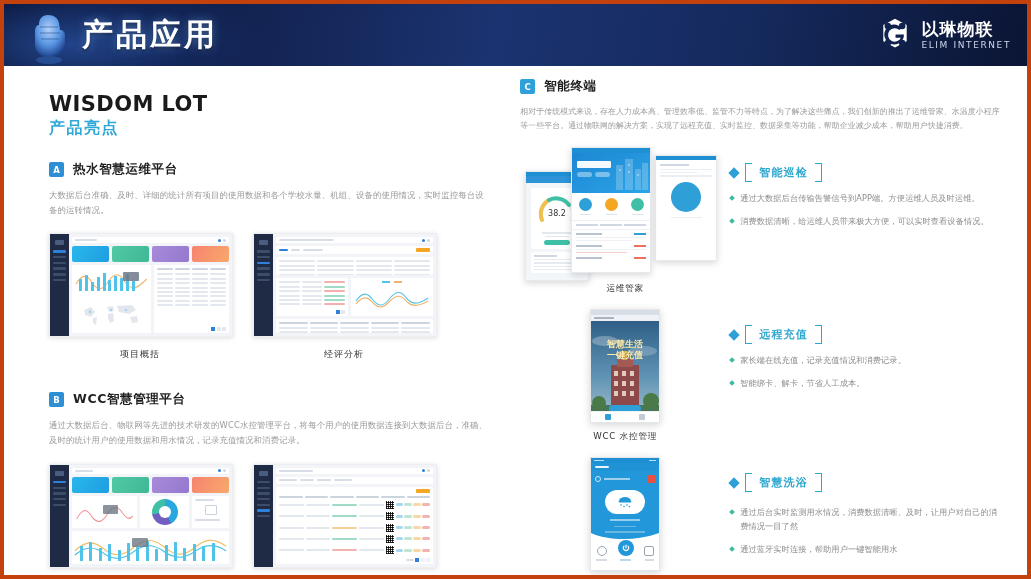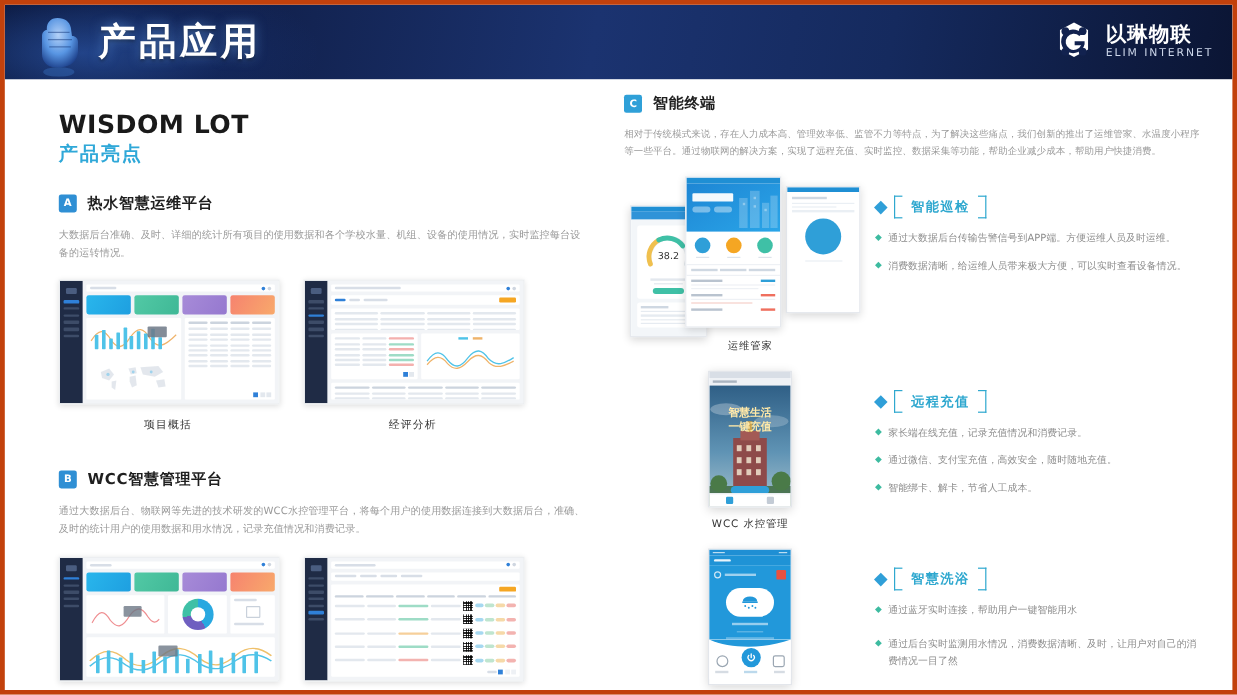--- a/index.html
+++ b/index.html
@@ -846,24 +846,20 @@
           <div class="feat-title-row">
             <div class="diamond"></div>
             <div class="brk">远程充值</div>
           </div>
           <div class="bul">
             <div class="bul-dot"></div>
             <div class="bul-txt">家长端在线充值，记录充值情况和消费记录。</div>
           </div>
           <div class="bul">
             <div class="bul-dot"></div>
-            <div class="bul-txt">通过微信、支付宝充值，高效安全，随时随地充值。</div>
-          </div>
-          <div class="bul">
-            <div class="bul-dot"></div>
             <div class="bul-txt">智能绑卡、解卡，节省人工成本。</div>
           </div>
         </div>
       </div>
 
       <div class="feature-row">
         <div class="phone-col">
           <div class="single-phone">
             <div style="height:5px;background:#1f8fd4;display:flex;align-items:center;justify-content:space-between;padding:0 3px">
               <div style="width:10px;height:1.4px;background:#fff;opacity:.7"></div>
@@ -920,26 +916,26 @@
             </div>
           </div>
           <div class="phone-cap">水温度</div>
         </div>
 
         <div class="bullets-col">
           <div class="feat-title-row">
             <div class="diamond"></div>
             <div class="brk">智慧洗浴</div>
           </div>
+          <div class="bul" style="margin-top:14px">
+            <div class="bul-dot"></div>
+            <div class="bul-txt">通过后台实时监测用水情况，消费数据清晰、及时，让用户对自己的消费情况一目了然</div>
+          </div>
           <div class="bul">
             <div class="bul-dot"></div>
             <div class="bul-txt">通过蓝牙实时连接，帮助用户一键智能用水</div>
           </div>
-          <div class="bul" style="margin-top:14px">
-            <div class="bul-dot"></div>
-            <div class="bul-txt">通过后台实时监测用水情况，消费数据清晰、及时，让用户对自己的消费情况一目了然</div>
-          </div>
         </div>
       </div>
 
     </div>
   </div>
 </div>
 
 </body></html>

